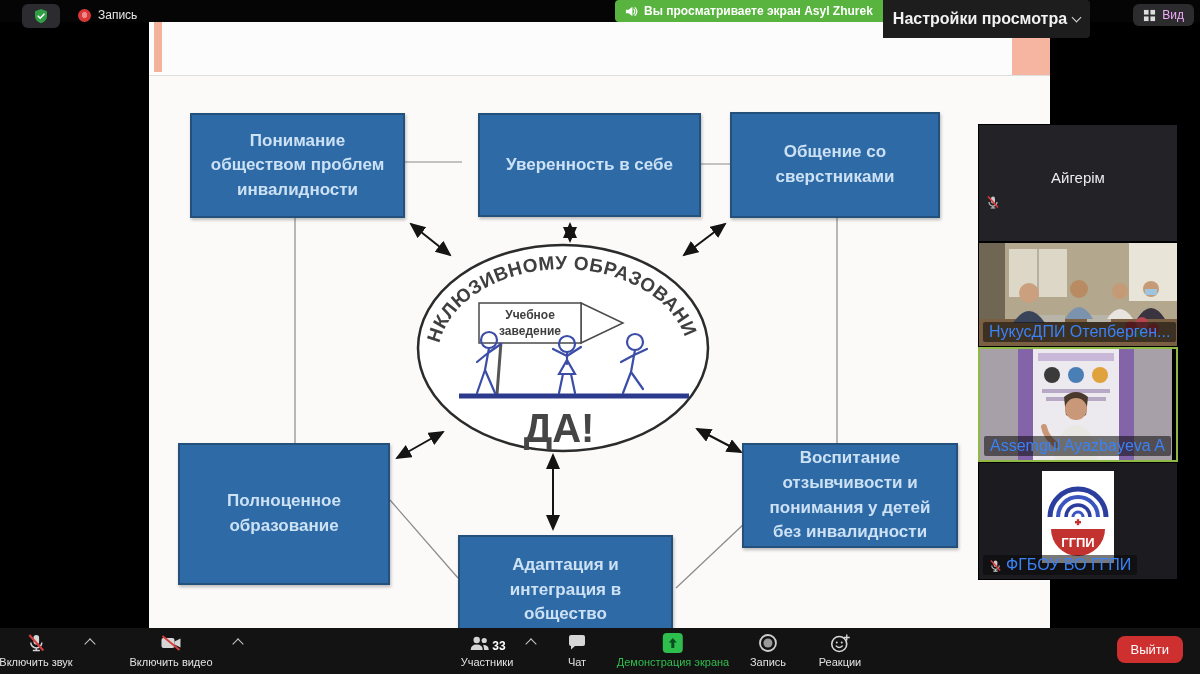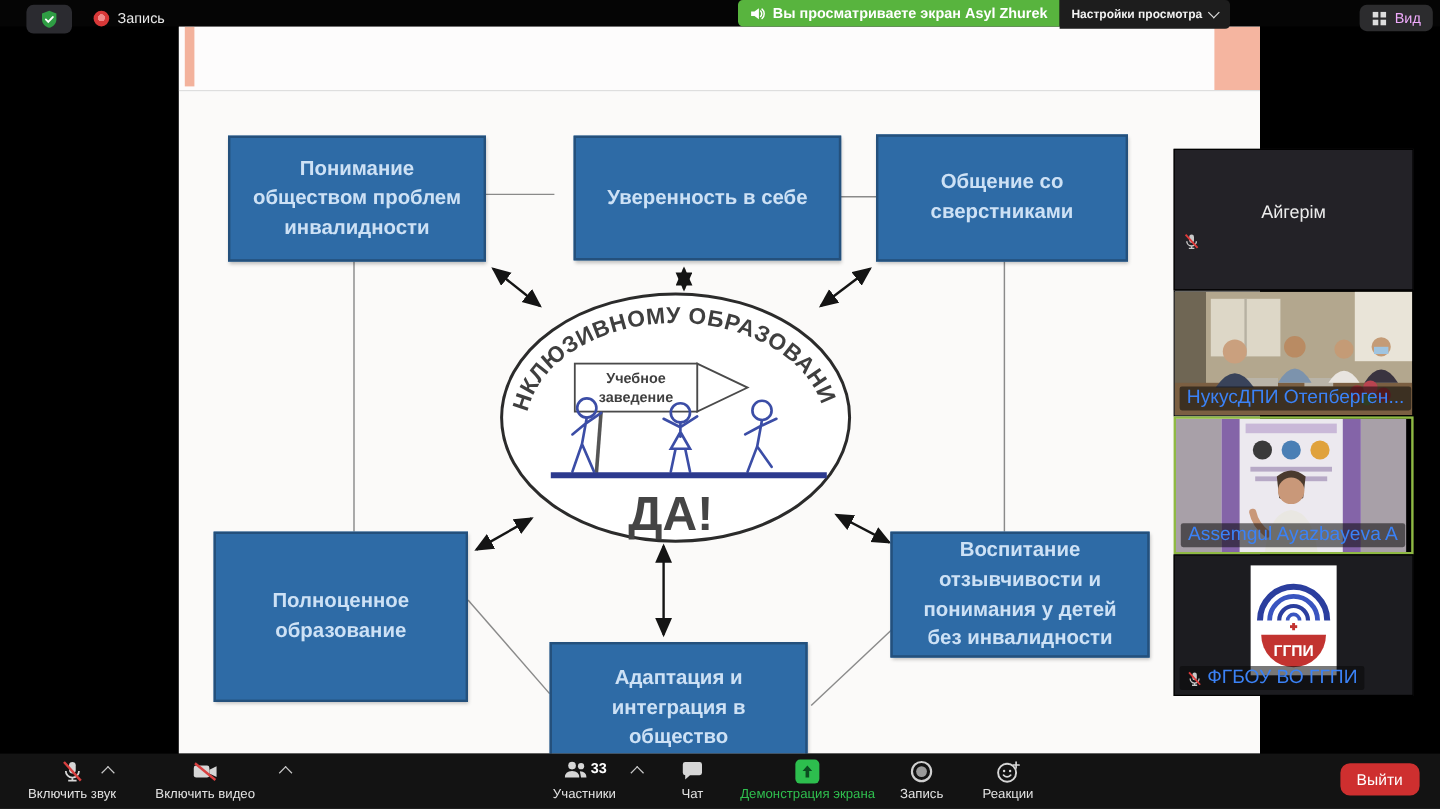--- a/index.html
+++ b/index.html
@@ -8,22 +8,22 @@
   
   .topbar{position:absolute;left:0;top:0;width:1200px;height:22px;background:#050505;z-index:40;}
   .shieldbox{position:absolute;left:22px;top:4px;width:38px;height:24px;background:#2b2b30;border-radius:6px;
              display:flex;align-items:center;justify-content:center;}
   .recwrap{position:absolute;left:78px;top:8px;display:flex;align-items:center;gap:7px;}
   .recdot{width:13px;height:13px;border-radius:50%;background:radial-gradient(circle at 50% 45%,#f08a8a 0 30%,#d83838 31% 100%);}
   .reclabel{color:#e8e8e8;font-size:12px;}
   .bannerwrap{position:absolute;left:615px;top:0;height:22px;display:flex;z-index:41;}
   .greenbanner{height:22px;background:#58b43e;border-radius:4px 0 0 4px;display:flex;align-items:center;
                gap:6px;padding:0 10px;color:#fff;font-size:12px;font-weight:bold;white-space:nowrap;}
-  .viewsettings{height:24px;background:#1d1d1d;border-radius:0 4px 4px 0;display:flex;align-items:center;
-                gap:6px;padding:0 10px;color:#f2f2f2;font-size:10px;font-weight:bold;white-space:nowrap;cursor:pointer;}
+  .viewsettings{height:38px;background:#1d1d1d;border-radius:0 4px 4px 0;display:flex;align-items:center;
+                gap:6px;padding:0 10px;color:#f2f2f2;font-size:16px;font-weight:bold;white-space:nowrap;cursor:pointer;}
   .caret-down{width:6px;height:6px;border-right:1.6px solid #ddd;border-bottom:1.6px solid #ddd;
               transform:rotate(45deg);margin-top:-3px;}
   .viewbtn{position:absolute;right:6px;top:4px;height:22px;background:#2c2c2e;border-radius:6px;display:flex;
            align-items:center;gap:6px;padding:0 10px;color:#f0abfc;font-size:12px;z-index:41;cursor:pointer;}
   
   .slide{position:absolute;left:149px;top:22px;width:901px;height:606px;background:#fbfaf9;overflow:hidden;}
   .titleband{position:absolute;left:0;top:0;width:901px;height:53px;background:#fdfcfc;border-bottom:1px solid #dedede;}
   .peachL{position:absolute;left:5px;top:0;width:8px;height:50px;background:#f3b29c;}
   .peachR{position:absolute;right:0;top:0;width:38px;height:53px;background:#f5b5a0;}
   .slidetitle{position:absolute;left:0;right:0;top:3px;text-align:center;
@@ -53,21 +53,21 @@
   .micoff-floating{position:absolute;left:7px;bottom:28px;}
   
   .toolbar{position:absolute;left:0;bottom:0;width:1200px;height:46px;background:#131313;z-index:50;}
   .tbtn{position:absolute;top:5px;transform:translateX(-50%);display:flex;flex-direction:column;
         align-items:center;gap:3px;cursor:pointer;}
   .tlabel{color:#e2e2e2;font-size:11px;white-space:nowrap;}
   .tlabel.green{color:#2fbf4e;}
   .chev{position:absolute;top:12px;width:7px;height:7px;border-top:1.8px solid #c9c9c9;
         border-left:1.8px solid #c9c9c9;transform:rotate(45deg);cursor:pointer;}
   .cnt{color:#fff;font-size:12px;font-weight:bold;margin-left:2px;}
-  .iconrow{display:flex;align-items:flex-start;height:20px;}
+  .iconrow{display:flex;align-items:flex-end;height:20px;}
   .leavebtn{position:absolute;right:17px;top:8px;background:#ce2f2f;color:#fff;font-size:13px;
             border:none;border-radius:8px;padding:6px 14px;cursor:pointer;font-family:inherit;}
   .sharebox{width:20px;height:20px;background:#2dbe4e;border-radius:4px;display:flex;align-items:center;justify-content:center;}
 </style>
 </head>
 <body>
 
 <div class="topbar">
   <div class="shieldbox">
     <svg width="16" height="16" viewBox="0 0 16 16">
@@ -246,21 +246,21 @@
         <path d="M3 7 A4 4 0 0 0 11 7 M7 11 V13 M4.7 13 H9.3" stroke="#c9c9c9" stroke-width="1.2" fill="none"></path>
         <line x1="2" y1="1.5" x2="12" y2="12.5" stroke="#e03a3a" stroke-width="1.6"></line>
       </svg>
       <span>ФГБОУ ВО ГГПИ</span>
     </div>
   </div>
 </div>
 
 <div class="toolbar">
 
-  <div class="tbtn" style="left:60px">
+  <div class="tbtn" style="left:36px">
     <svg width="20" height="20" viewBox="0 0 20 20">
       <rect x="7.2" y="2" width="5.6" height="9.5" rx="2.8" fill="#d6d6d6"></rect>
       <path d="M4.5 9.5 A5.5 5.5 0 0 0 15.5 9.5 M10 15 V17.5 M6.5 17.5 H13.5" stroke="#d6d6d6" stroke-width="1.5" fill="none"></path>
       <line x1="3" y1="2" x2="17" y2="17.5" stroke="#d84040" stroke-width="2"></line>
     </svg>
     <span class="tlabel">Включить звук</span>
   </div>
   <div class="chev" style="left:86px"></div>
 
   <div class="tbtn" style="left:171px">

